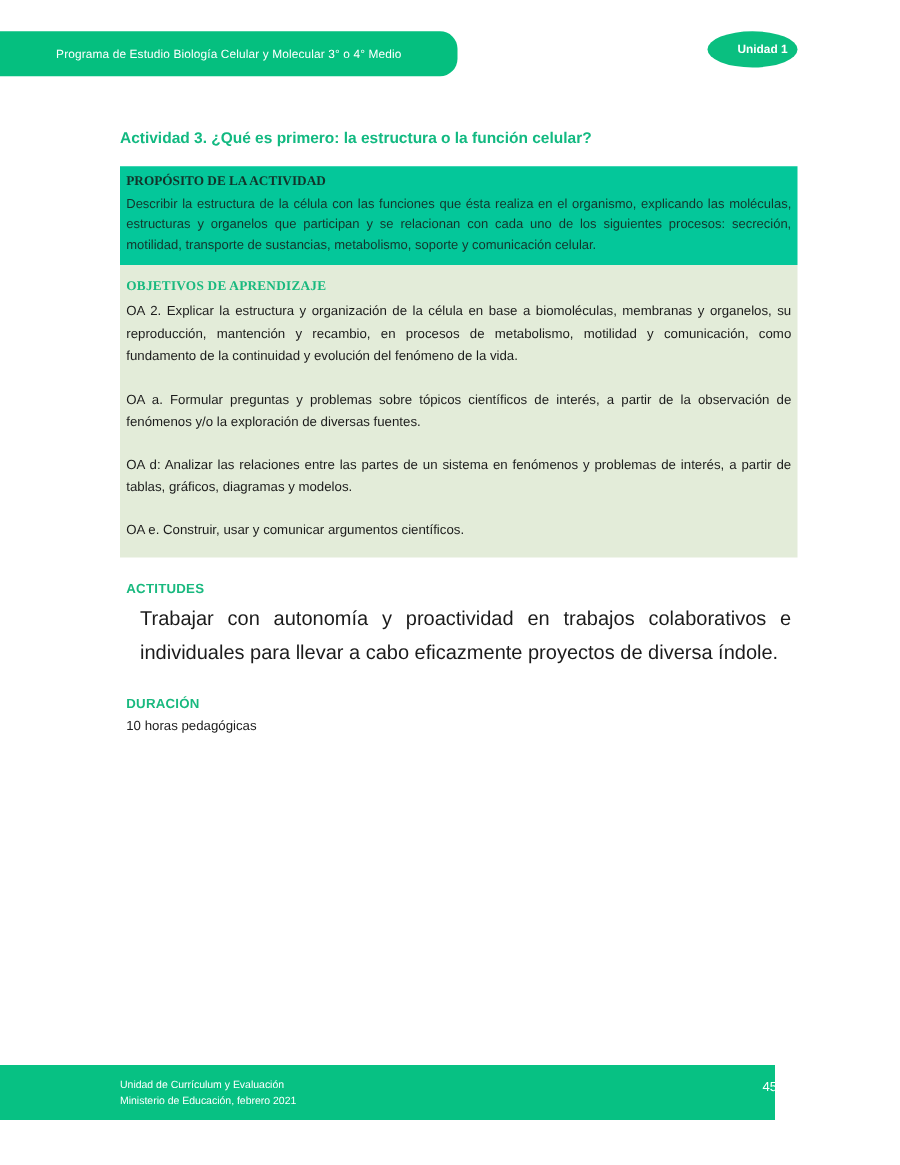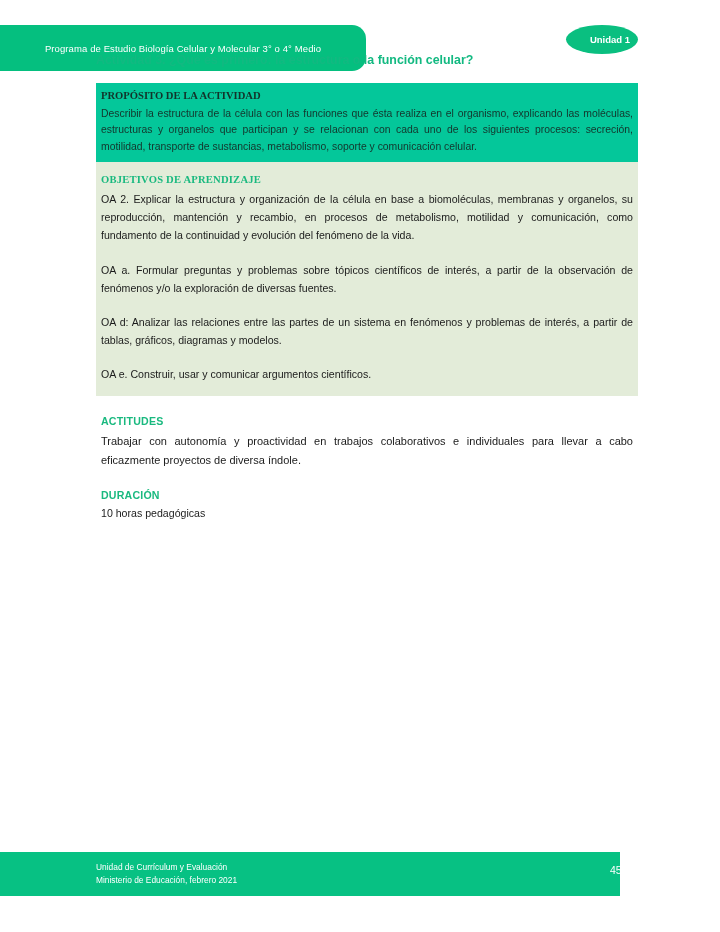--- a/index.html
+++ b/index.html
@@ -14,21 +14,21 @@
     font-family: "Liberation Sans", sans-serif;
     -webkit-font-smoothing: antialiased;
   }
 
   
   .header-bar {
     position: absolute;
     left: 0;
     top: 25px;
     width: 366px;
-    height: 46px;
+    height: 36px;
     background: #05bf7f;
     border-top-right-radius: 14px;
     border-bottom-right-radius: 14px;
     display: flex;
     align-items: center;
     justify-content: center;
   }
   .header-bar-text {
     color: #ffffff;
     font-size: 9.5px;
@@ -58,21 +58,21 @@
 
   
   .content {
     position: absolute;
     left: 96px;
     top: 0;
     width: 542px;
   }
 
   .activity-title {
-    margin-top: 52px;
+    margin-top: 102px;
     color: #12b981;
     font-size: 12.4px;
     font-weight: bold;
     line-height: 1.3;
   }
 
   
   .purpose-block {
     margin-top: 15px;
     background: #04c79a;
@@ -122,24 +122,24 @@
     margin-bottom: 0;
   }
 
   
   .attitudes-block {
     margin-top: 18px;
     padding: 0 5px;
   }
   .plain-paragraph {
     color: #1b1b1b;
-    font-size: 11px;
+    font-size: 16px;
     line-height: 1.72;
     text-align: justify;
-    margin: 2px 0 0 0;
+    margin: 2px 0 0 11px;
   }
 
   
   .duration-block {
     margin-top: 19px;
     padding: 0 5px;
   }
   .duration-value {
     color: #1b1b1b;
     font-size: 10.6px;

